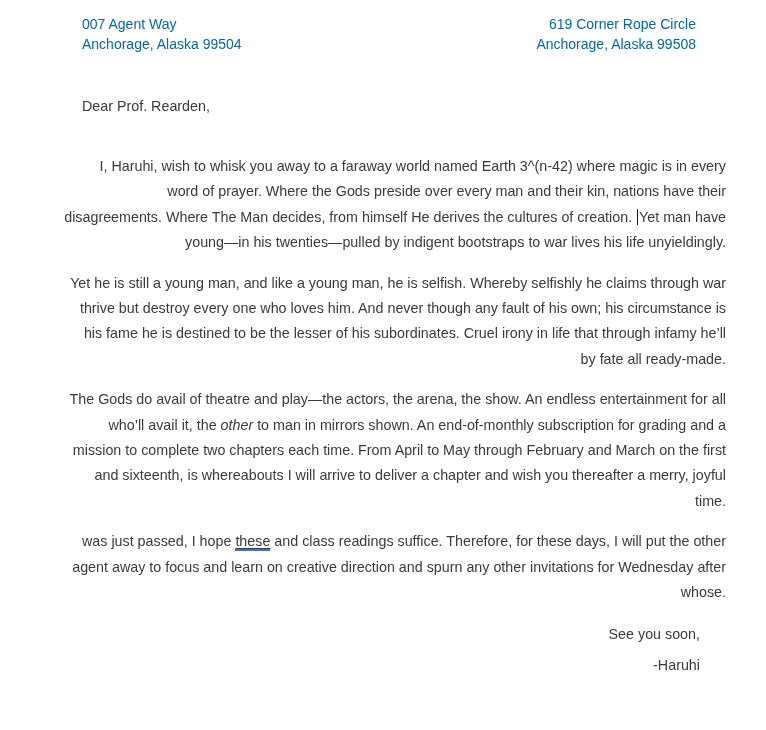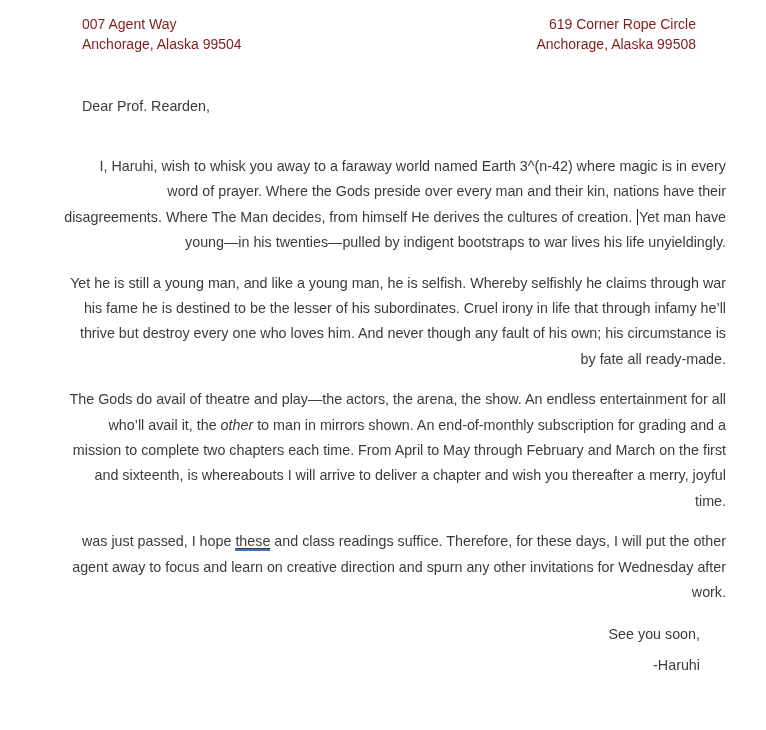--- a/index.html
+++ b/index.html
@@ -14,21 +14,21 @@
     background: #ffffff;
     font-family: "Liberation Sans", sans-serif;
     color: #3b3b3b;
     overflow: hidden;
     box-sizing: border-box;
   }
   .addr-row {
     display: flex;
     justify-content: space-between;
     padding: 14px 70px 0 82px;
-    color: #7f1d1d;
+    color: #0369a1;
     font-size: 14px;
     line-height: 20px;
   }
   .addr-right { text-align: right; }
   .salutation {
     margin: 42px 0 0 82px;
     font-size: 14.3px;
     line-height: 20px;
   }
   .letter-body {
@@ -89,35 +89,35 @@
 
   <div class="letter-body">
       <div class="para">
         <div class="line"><span>I, Haruhi, wish to whisk you away to a faraway world named Earth 3^(n-42) where magic is in every</span></div>
         <div class="line"><span>word of prayer. Where the Gods preside over every man and their kin, nations have their</span></div>
         <div class="line"><span>disagreements. Where The Man decides, from himself He derives the cultures of creation. </span><span class="caret"></span><span>Yet man have</span></div>
         <div class="line"><span>young—in his twenties—pulled by indigent bootstraps to war lives his life unyieldingly.</span></div>
       </div>
       <div class="para">
         <div class="line"><span>Yet he is still a young man, and like a young man, he is selfish. Whereby selfishly he claims through war</span></div>
+        <div class="line"><span>thrive but destroy every one who loves him. And never though any fault of his own; his circumstance is</span></div>
         <div class="line"><span>his fame he is destined to be the lesser of his subordinates. Cruel irony in life that through infamy he’ll</span></div>
-        <div class="line"><span>thrive but destroy every one who loves him. And never though any fault of his own; his circumstance is</span></div>
         <div class="line"><span>by fate all ready-made.</span></div>
       </div>
       <div class="para">
         <div class="line"><span>The Gods do avail of theatre and play—the actors, the arena, the show. An endless entertainment for all</span></div>
         <div class="line"><span>who’ll avail it, the </span><span class="italic">other</span><span> to man in mirrors shown. An end-of-monthly subscription for grading and a</span></div>
         <div class="line"><span>mission to complete two chapters each time. From April to May through February and March on the first</span></div>
         <div class="line"><span>and sixteenth, is whereabouts I will arrive to deliver a chapter and wish you thereafter a merry, joyful</span></div>
         <div class="line"><span>time.</span></div>
       </div>
       <div class="para">
         <div class="line"><span>was just passed, I hope </span><span class="fmt-underline">these</span><span> and class readings suffice. Therefore, for these days, I will put the other</span></div>
         <div class="line"><span>agent away to focus and learn on creative direction and spurn any other invitations for Wednesday after</span></div>
-        <div class="line"><span>work.</span></div>
+        <div class="line"><span>whose.</span></div>
       </div>
     </div>
 
   <div class="closing-block">
     <div>See you soon,</div>
     <div class="signature">-Haruhi</div>
   </div>
 
 </div>
 

